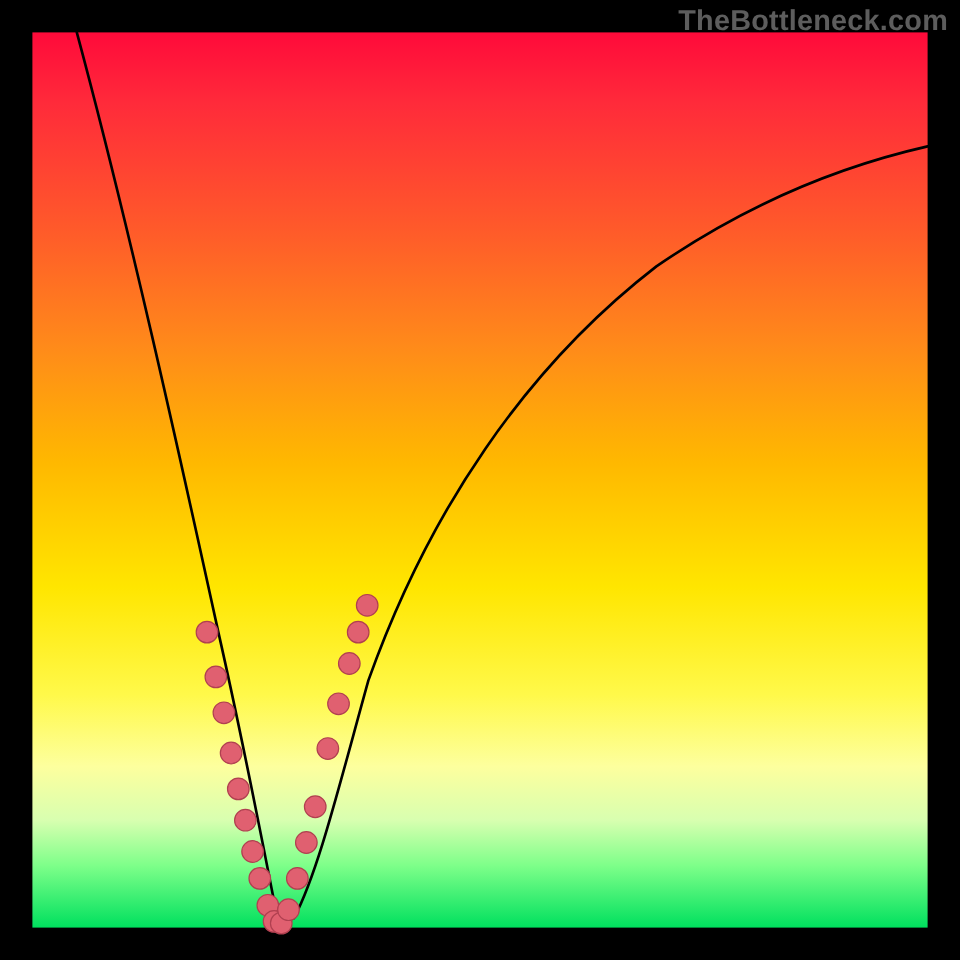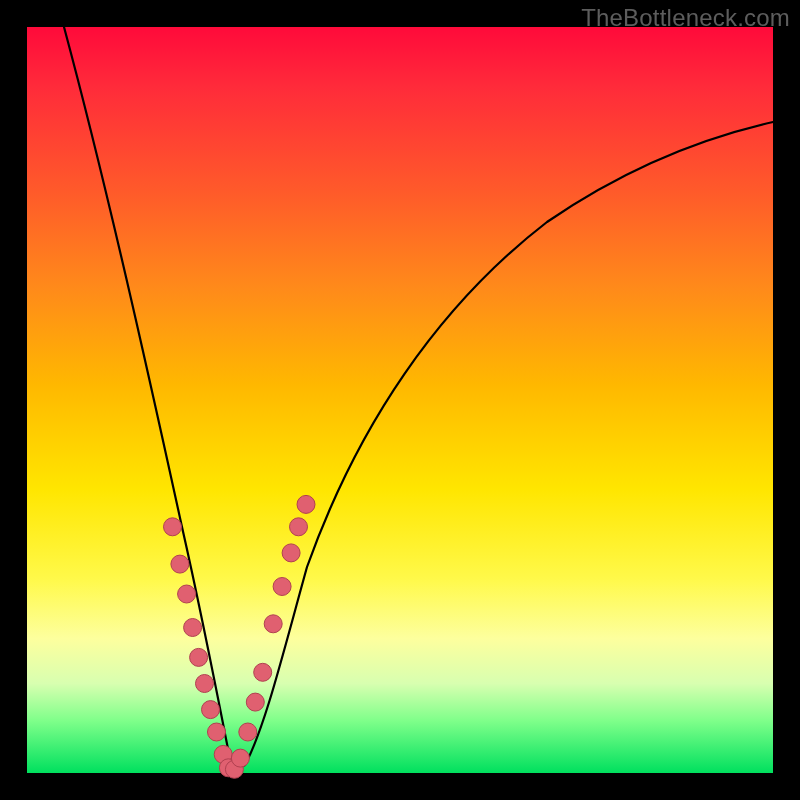--- a/index.html
+++ b/index.html
@@ -30,21 +30,21 @@
       #7fff8a 93%,
       #00e05e 100%);
   }
   .watermark {
     position: absolute;
     top: 4px;
     right: 10px;
     color: #5d5d5d;
     font-size: 24px;
     letter-spacing: 0.2px;
-    font-weight: 400;
+    font-weight: 700;
   }
   svg.overlay {
     position: absolute;
     left: 27px;
     top: 27px;
     width: 746px;
     height: 746px;
     overflow: visible;
   }
   .curve {

